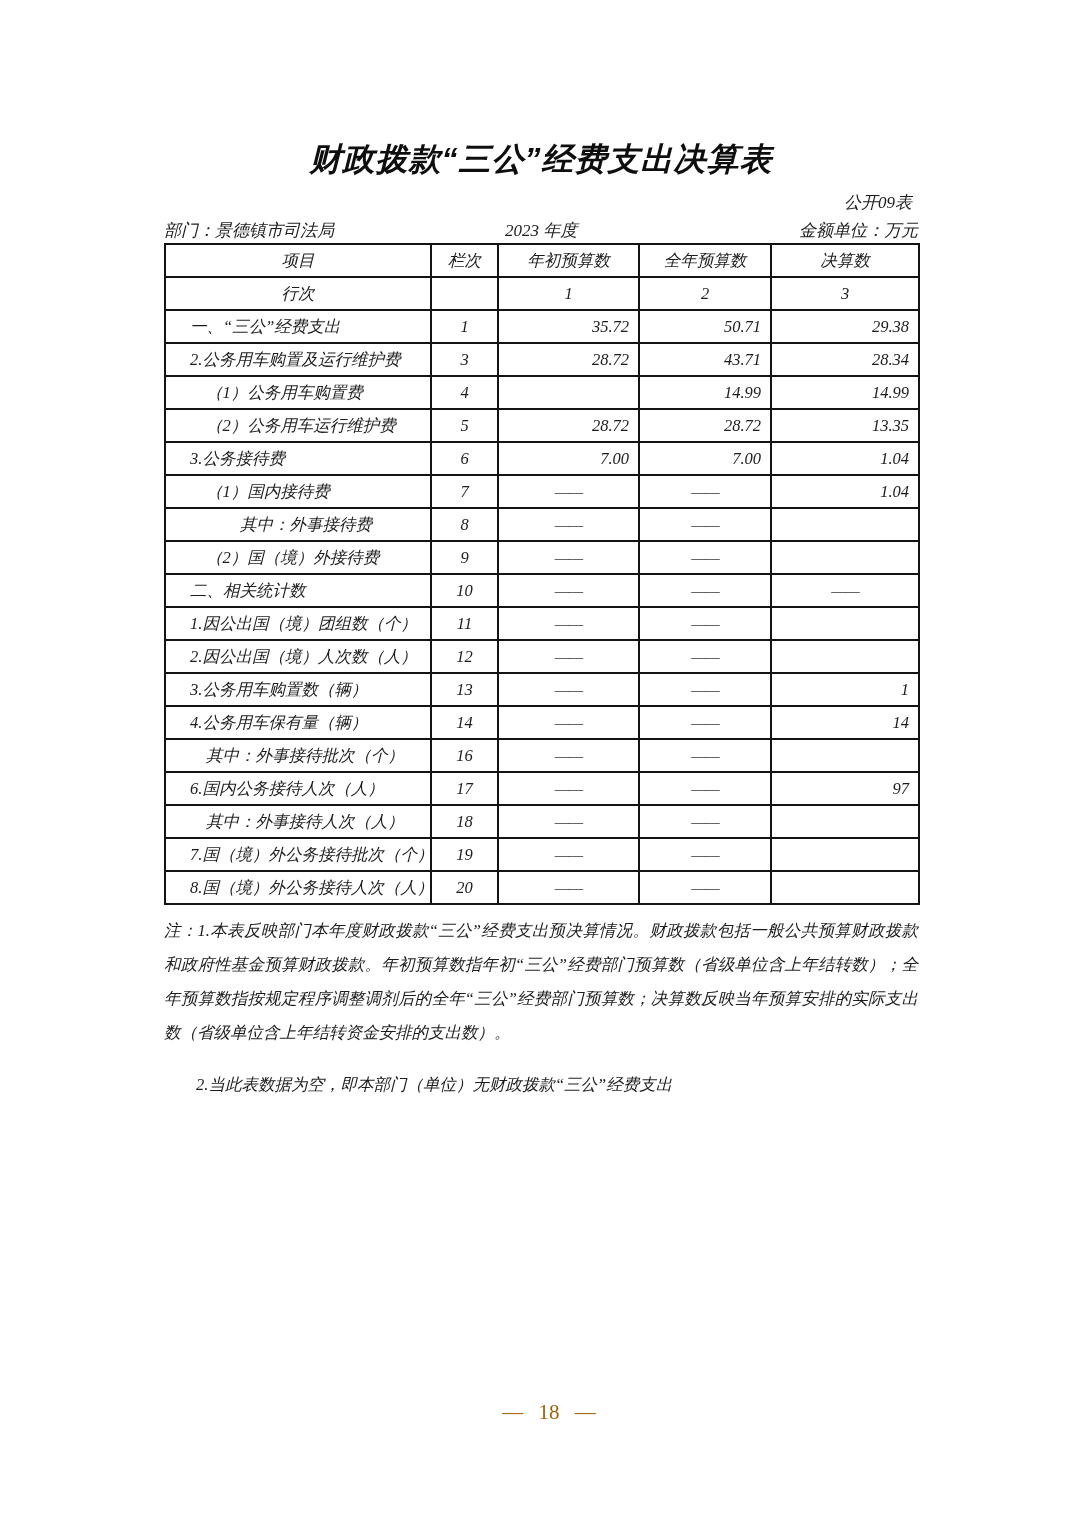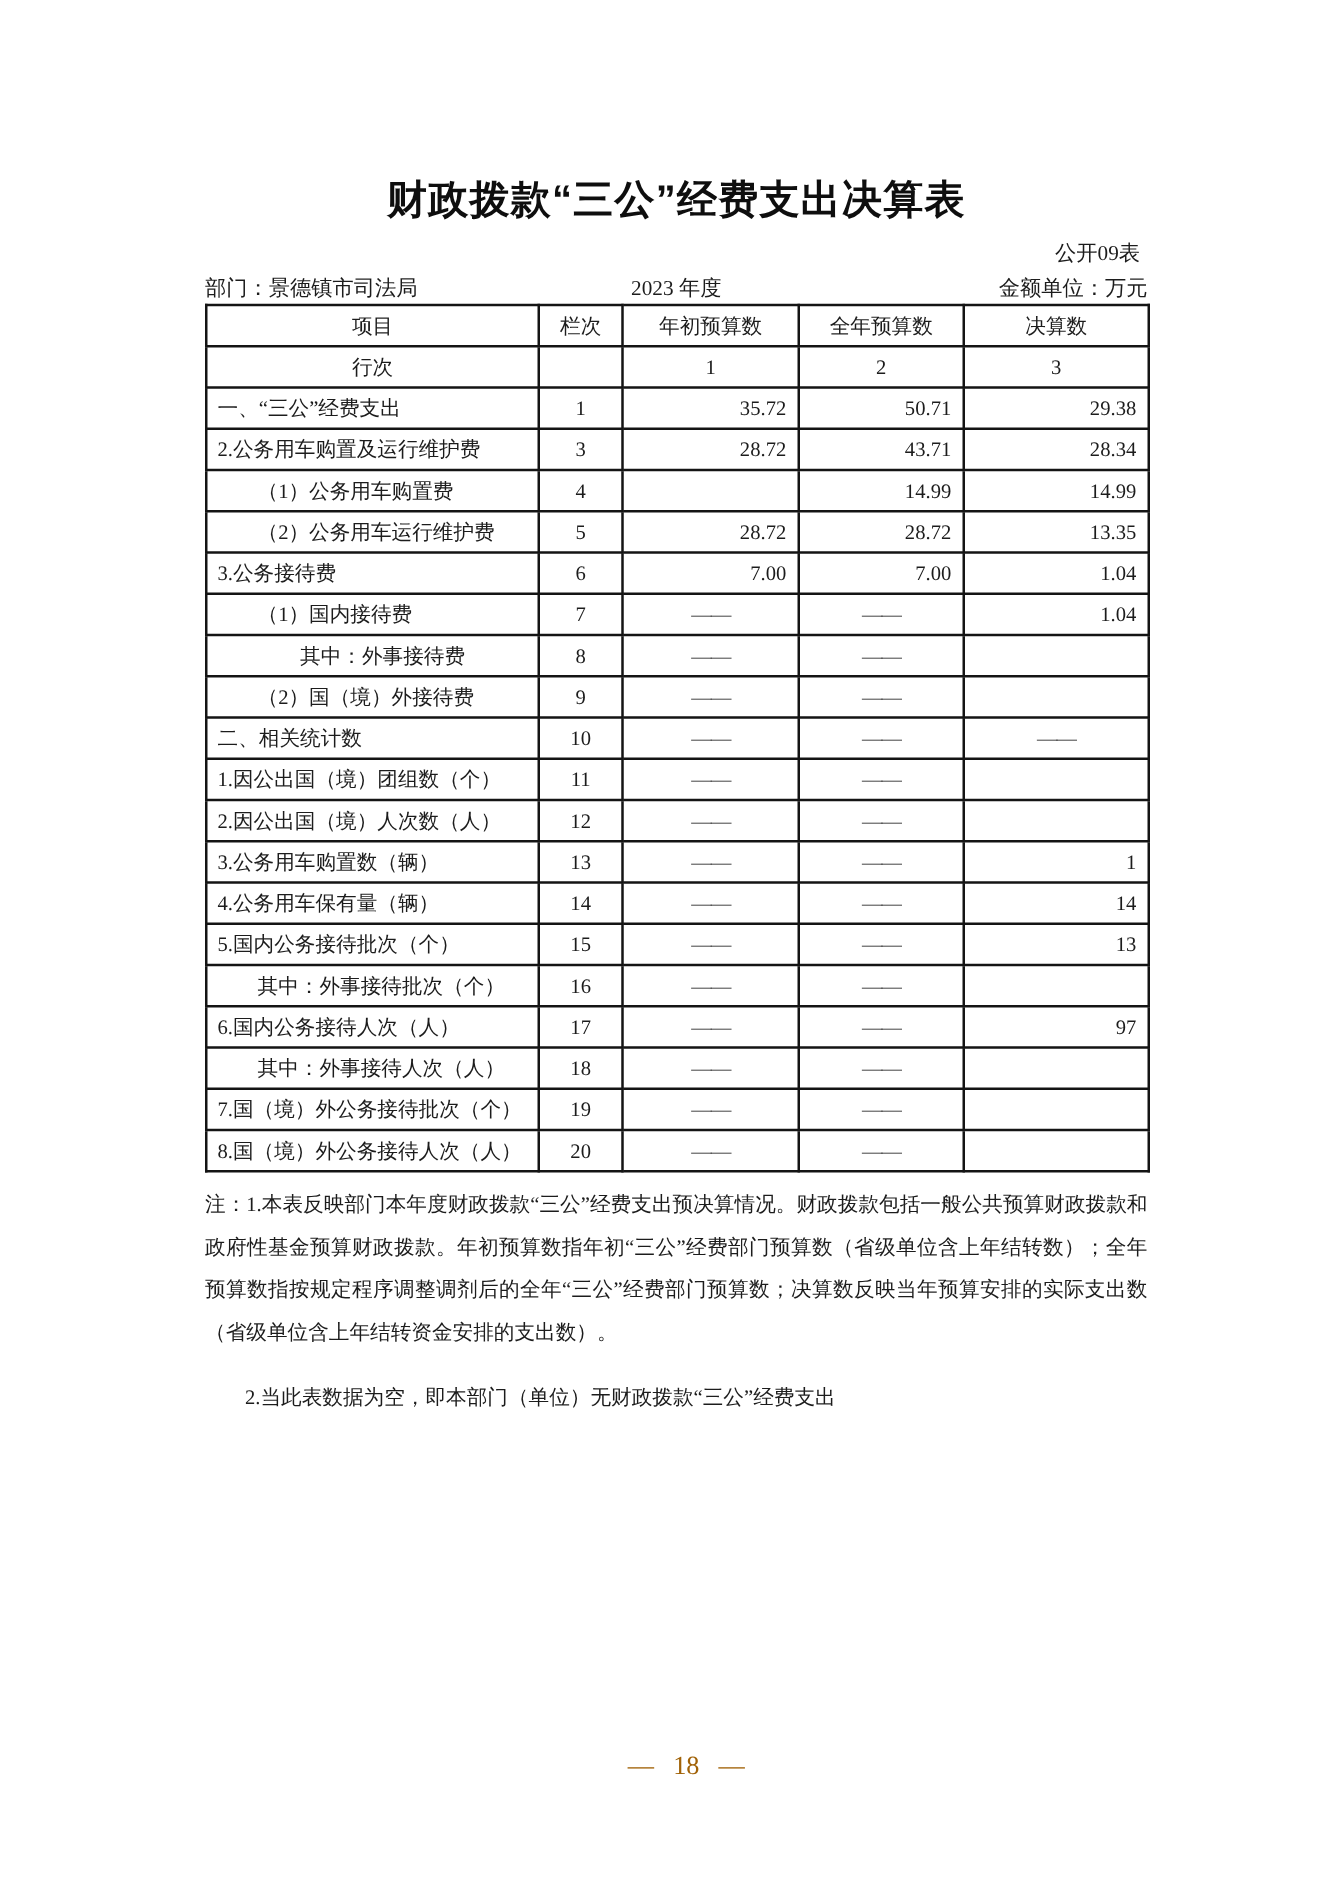--- a/index.html
+++ b/index.html
@@ -8,20 +8,21 @@
     width:1074px; height:1520px;
     position:relative;
     font-family:"Liberation Serif","DejaVu Serif",serif;
     color:#1c1c1c;
     overflow:hidden;
   }
   .content {
     position:absolute;
     left:164px; top:0;
     width:754px;
+    font-style:italic;
   }
   .doc-title {
     margin-top:140px;
     text-align:center;
     font-family:"Liberation Sans","DejaVu Sans",sans-serif;
     font-weight:bold;
     font-size:32px;
     line-height:38px;
     color:#0e0e0e;
     letter-spacing:1px;
@@ -60,21 +61,21 @@
     border:2px solid #141414;
     height:33px;
     font-size:16.5px;
     font-weight:normal;
     vertical-align:middle;
     overflow:hidden;
     white-space:nowrap;
   }
   .budget-table th { text-align:center; }
   td.c-head { text-align:center;margin-top:42px; }
-  td.c-item { text-align:left; padding-left:8px; }
+  td.c-item { text-align:left; padding-left:24px; }
   td.c-item.ind1 { padding-left:40px;border-radius:15px; }
   td.c-item.ind2 { padding-left:74px; }
   td.c-line { text-align:center; }
   td.c-num  { text-align:right; padding-right:9px; }
   td.dash   { text-align:center; padding-right:0; color:#4a4a4a; letter-spacing:-1px; }
 
   .note {
     font-size:16.5px;
     line-height:34px;
     text-align:justify;
@@ -221,27 +222,20 @@
           <td class="c-num">1</td>
         </tr>
         <tr>
           <td class="c-item ind0">4.公务用车保有量（辆）</td>
           <td class="c-line">14</td>
           <td class="c-num dash">——</td>
           <td class="c-num dash">——</td>
           <td class="c-num">14</td>
         </tr>
         <tr>
-          <td class="c-item ind0">5.国内公务接待批次（个）</td>
-          <td class="c-line">15</td>
-          <td class="c-num dash">——</td>
-          <td class="c-num dash">——</td>
-          <td class="c-num">13</td>
-        </tr>
-        <tr>
           <td class="c-item ind1">其中：外事接待批次（个）</td>
           <td class="c-line">16</td>
           <td class="c-num dash">——</td>
           <td class="c-num dash">——</td>
           <td class="c-num"></td>
         </tr>
         <tr>
           <td class="c-item ind0">6.国内公务接待人次（人）</td>
           <td class="c-line">17</td>
           <td class="c-num dash">——</td>

